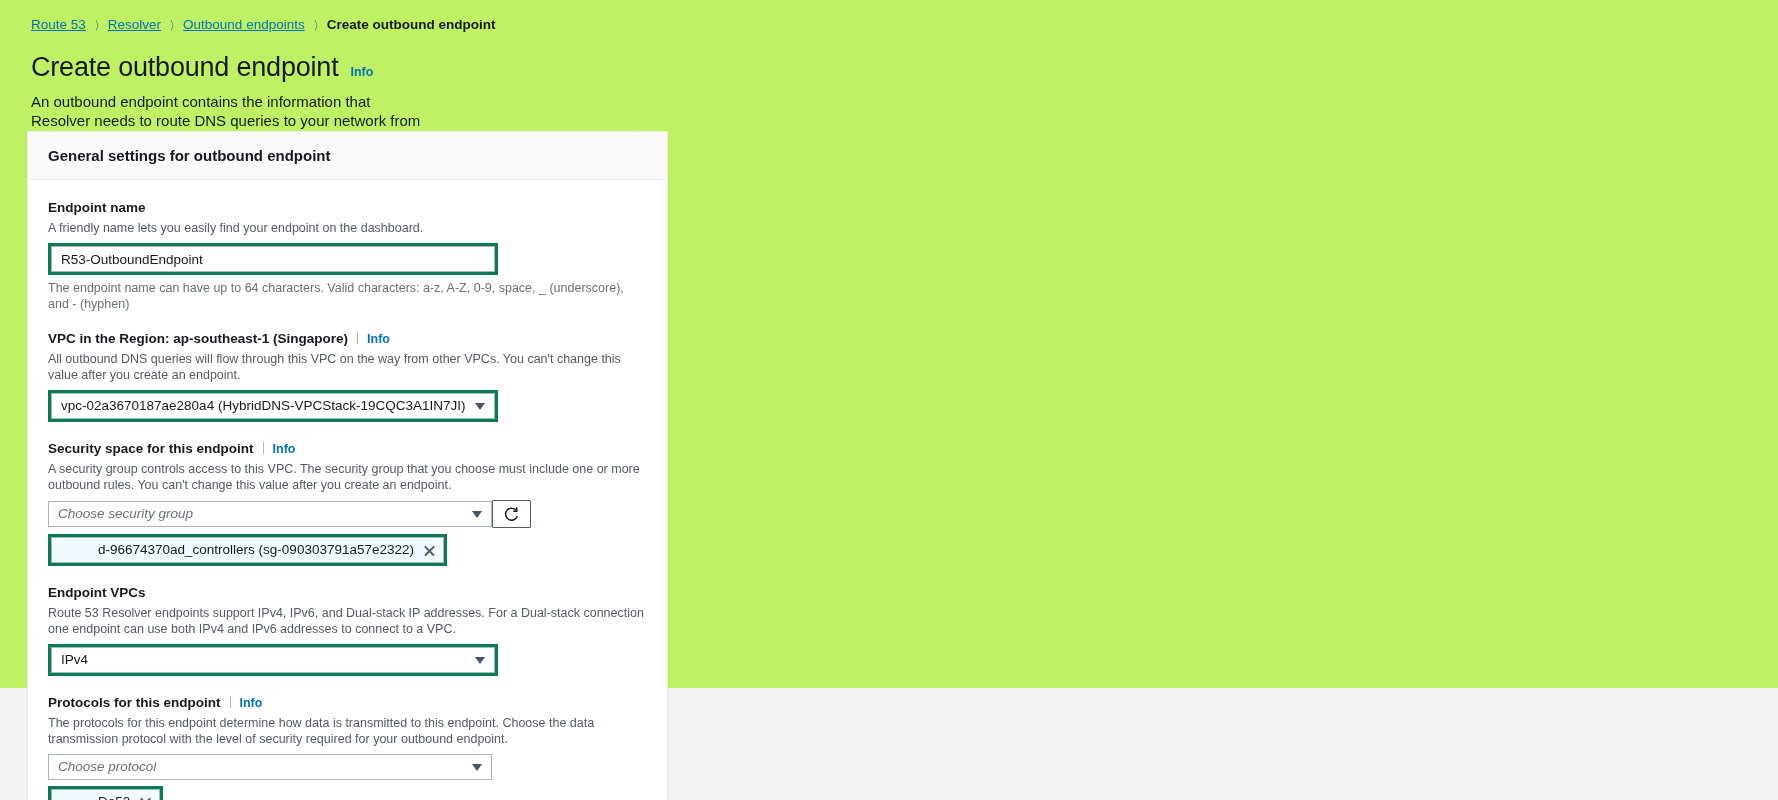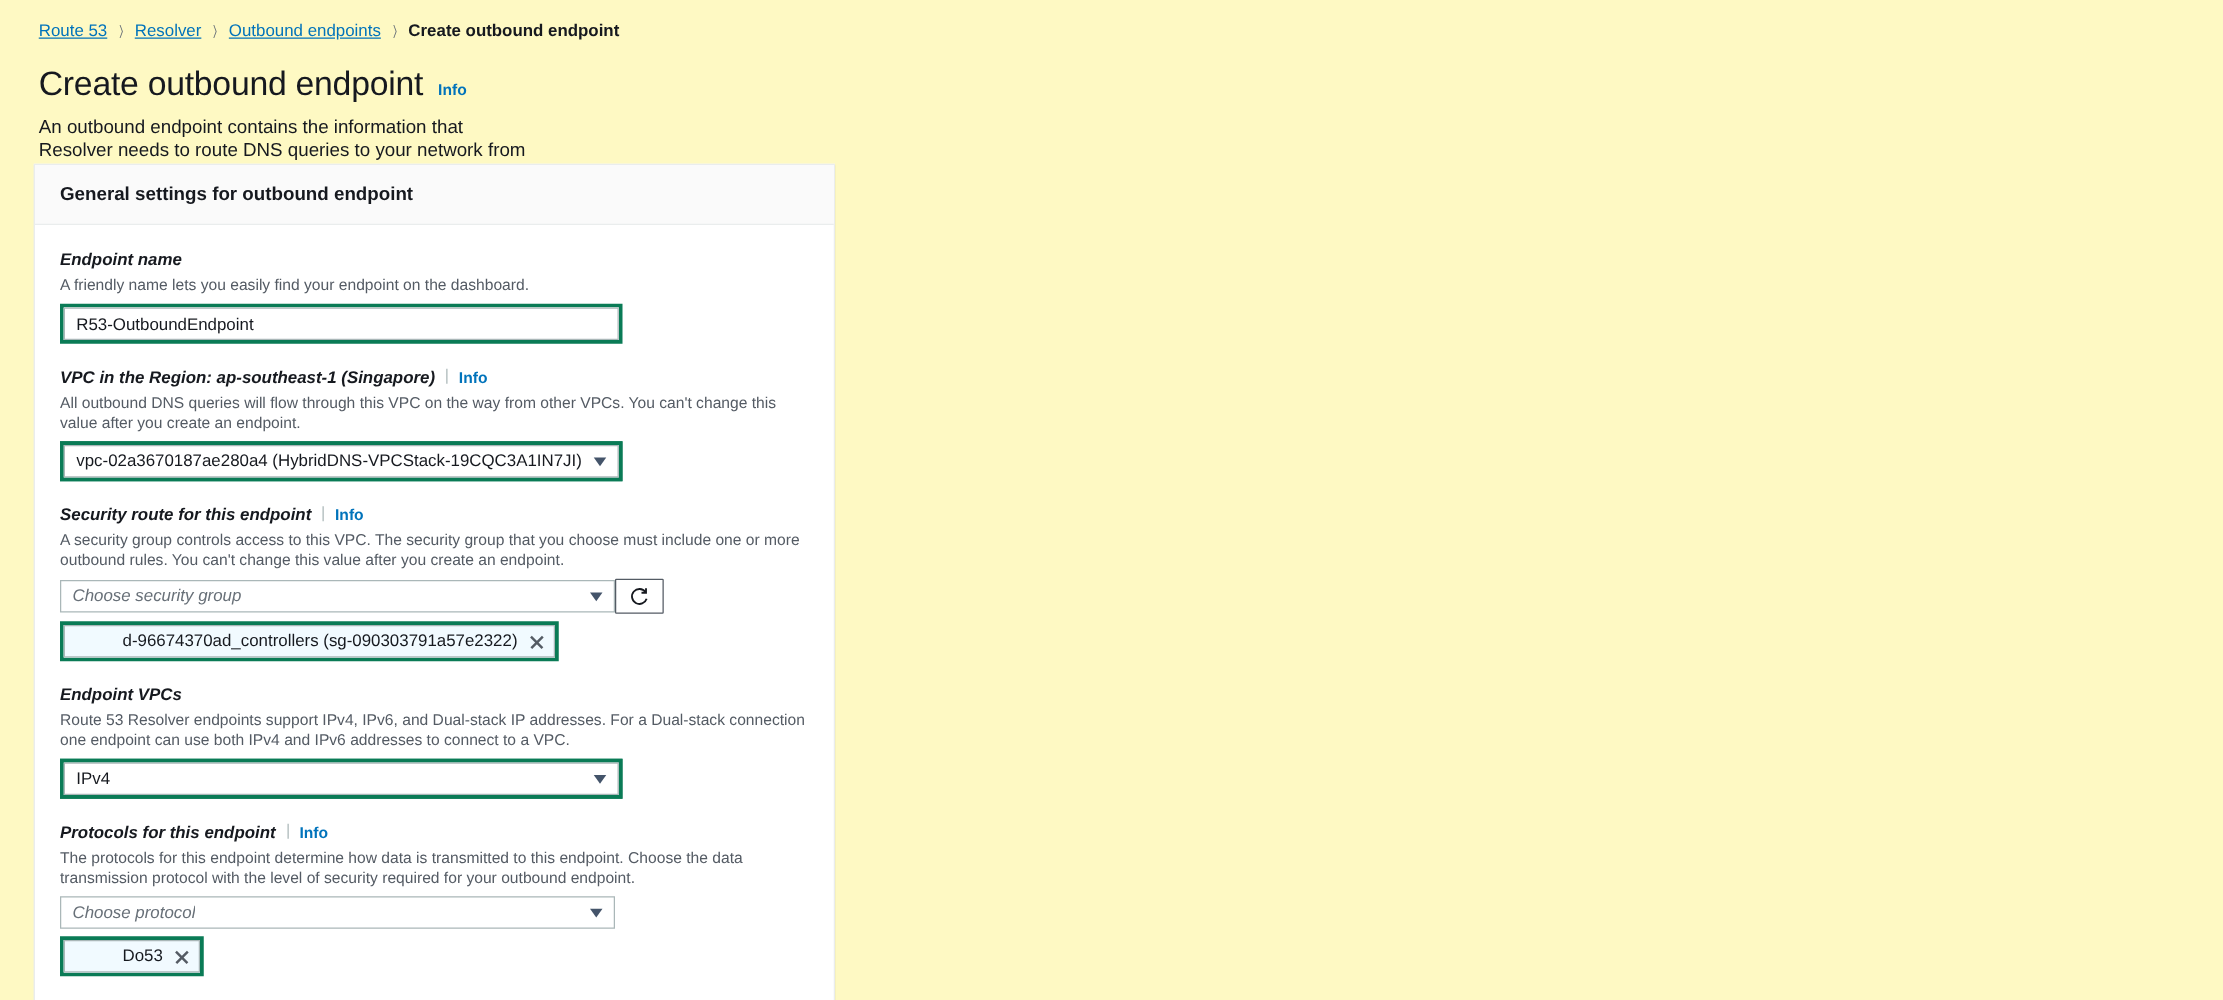--- a/index.html
+++ b/index.html
@@ -9,22 +9,22 @@
     background: #f2f3f3;
     width: 1778px;
     height: 800px;
     overflow: hidden;
     font-family: "Liberation Sans", sans-serif;
     color: #16191f;
   }
   .page {
     position: relative;
     width: 1778px;
-    height: 800px;
-    background: #fef9c3;
+    height: 688px;
+    background: #bef264;
   }
 
   
   .breadcrumb {
     display: flex;
     align-items: center;
     padding: 16px 0 0 31px;
     font-size: 13.5px;
     line-height: 18px;
   }
@@ -108,21 +108,20 @@
 
   .field-label-row {
     display: flex;
     align-items: baseline;
   }
   .field-label {
     font-size: 13.5px;
     font-weight: 700;
     line-height: 18px;
     color: #16191f;
-    font-style: italic;
   }
   .label-divider {
     display: inline-block;
     width: 1px;
     height: 12px;
     background: #aab7b8;
     margin: 0 9px;
     position: relative;
     top: 1px;
   }
@@ -289,20 +288,21 @@
       <div class="field">
         <div class="field-label-row">
           <span class="field-label">Endpoint name</span>
         </div>
         <div class="field-desc">A friendly name lets you easily find your endpoint on the dashboard.</div>
         <div class="control-wrap">
           <span class="hl">
             <input class="txt-input" type="text" value="R53-OutboundEndpoint" style="">
           </span>
         </div>
+        <div class="field-constraint">The endpoint name can have up to 64 characters. Valid characters: a-z, A-Z, 0-9, space, _ (underscore), and - (hyphen)</div>
       </div>
 
       <div class="field">
         <div class="field-label-row">
           <span class="field-label">VPC in the Region: ap-southeast-1 (Singapore)</span>
           <span class="label-divider"></span>
           <a class="info-link" style="margin-left:0;">Info</a>
         </div>
         <div class="field-desc">All outbound DNS queries will flow through this VPC on the way from other VPCs. You can't change this value after you create an endpoint.</div>
         <div class="control-wrap">
@@ -310,21 +310,21 @@
             <div class="select-box">
               <span class="select-value">vpc-02a3670187ae280a4 (HybridDNS-VPCStack-19CQC3A1IN7JI)</span>
               <span class="caret"></span>
             </div>
           </span>
         </div>
       </div>
 
       <div class="field">
         <div class="field-label-row">
-          <span class="field-label">Security route for this endpoint</span>
+          <span class="field-label">Security space for this endpoint</span>
           <span class="label-divider"></span>
           <a class="info-link" style="margin-left:0;">Info</a>
         </div>
         <div class="field-desc">A security group controls access to this VPC. The security group that you choose must include one or more outbound rules. You can't change this value after you create an endpoint.</div>
         <div class="control-wrap row-with-refresh">
           <div class="select-box">
             <span class="select-placeholder">Choose security group</span>
             <span class="caret"></span>
           </div>
           <div class="refresh-btn">

